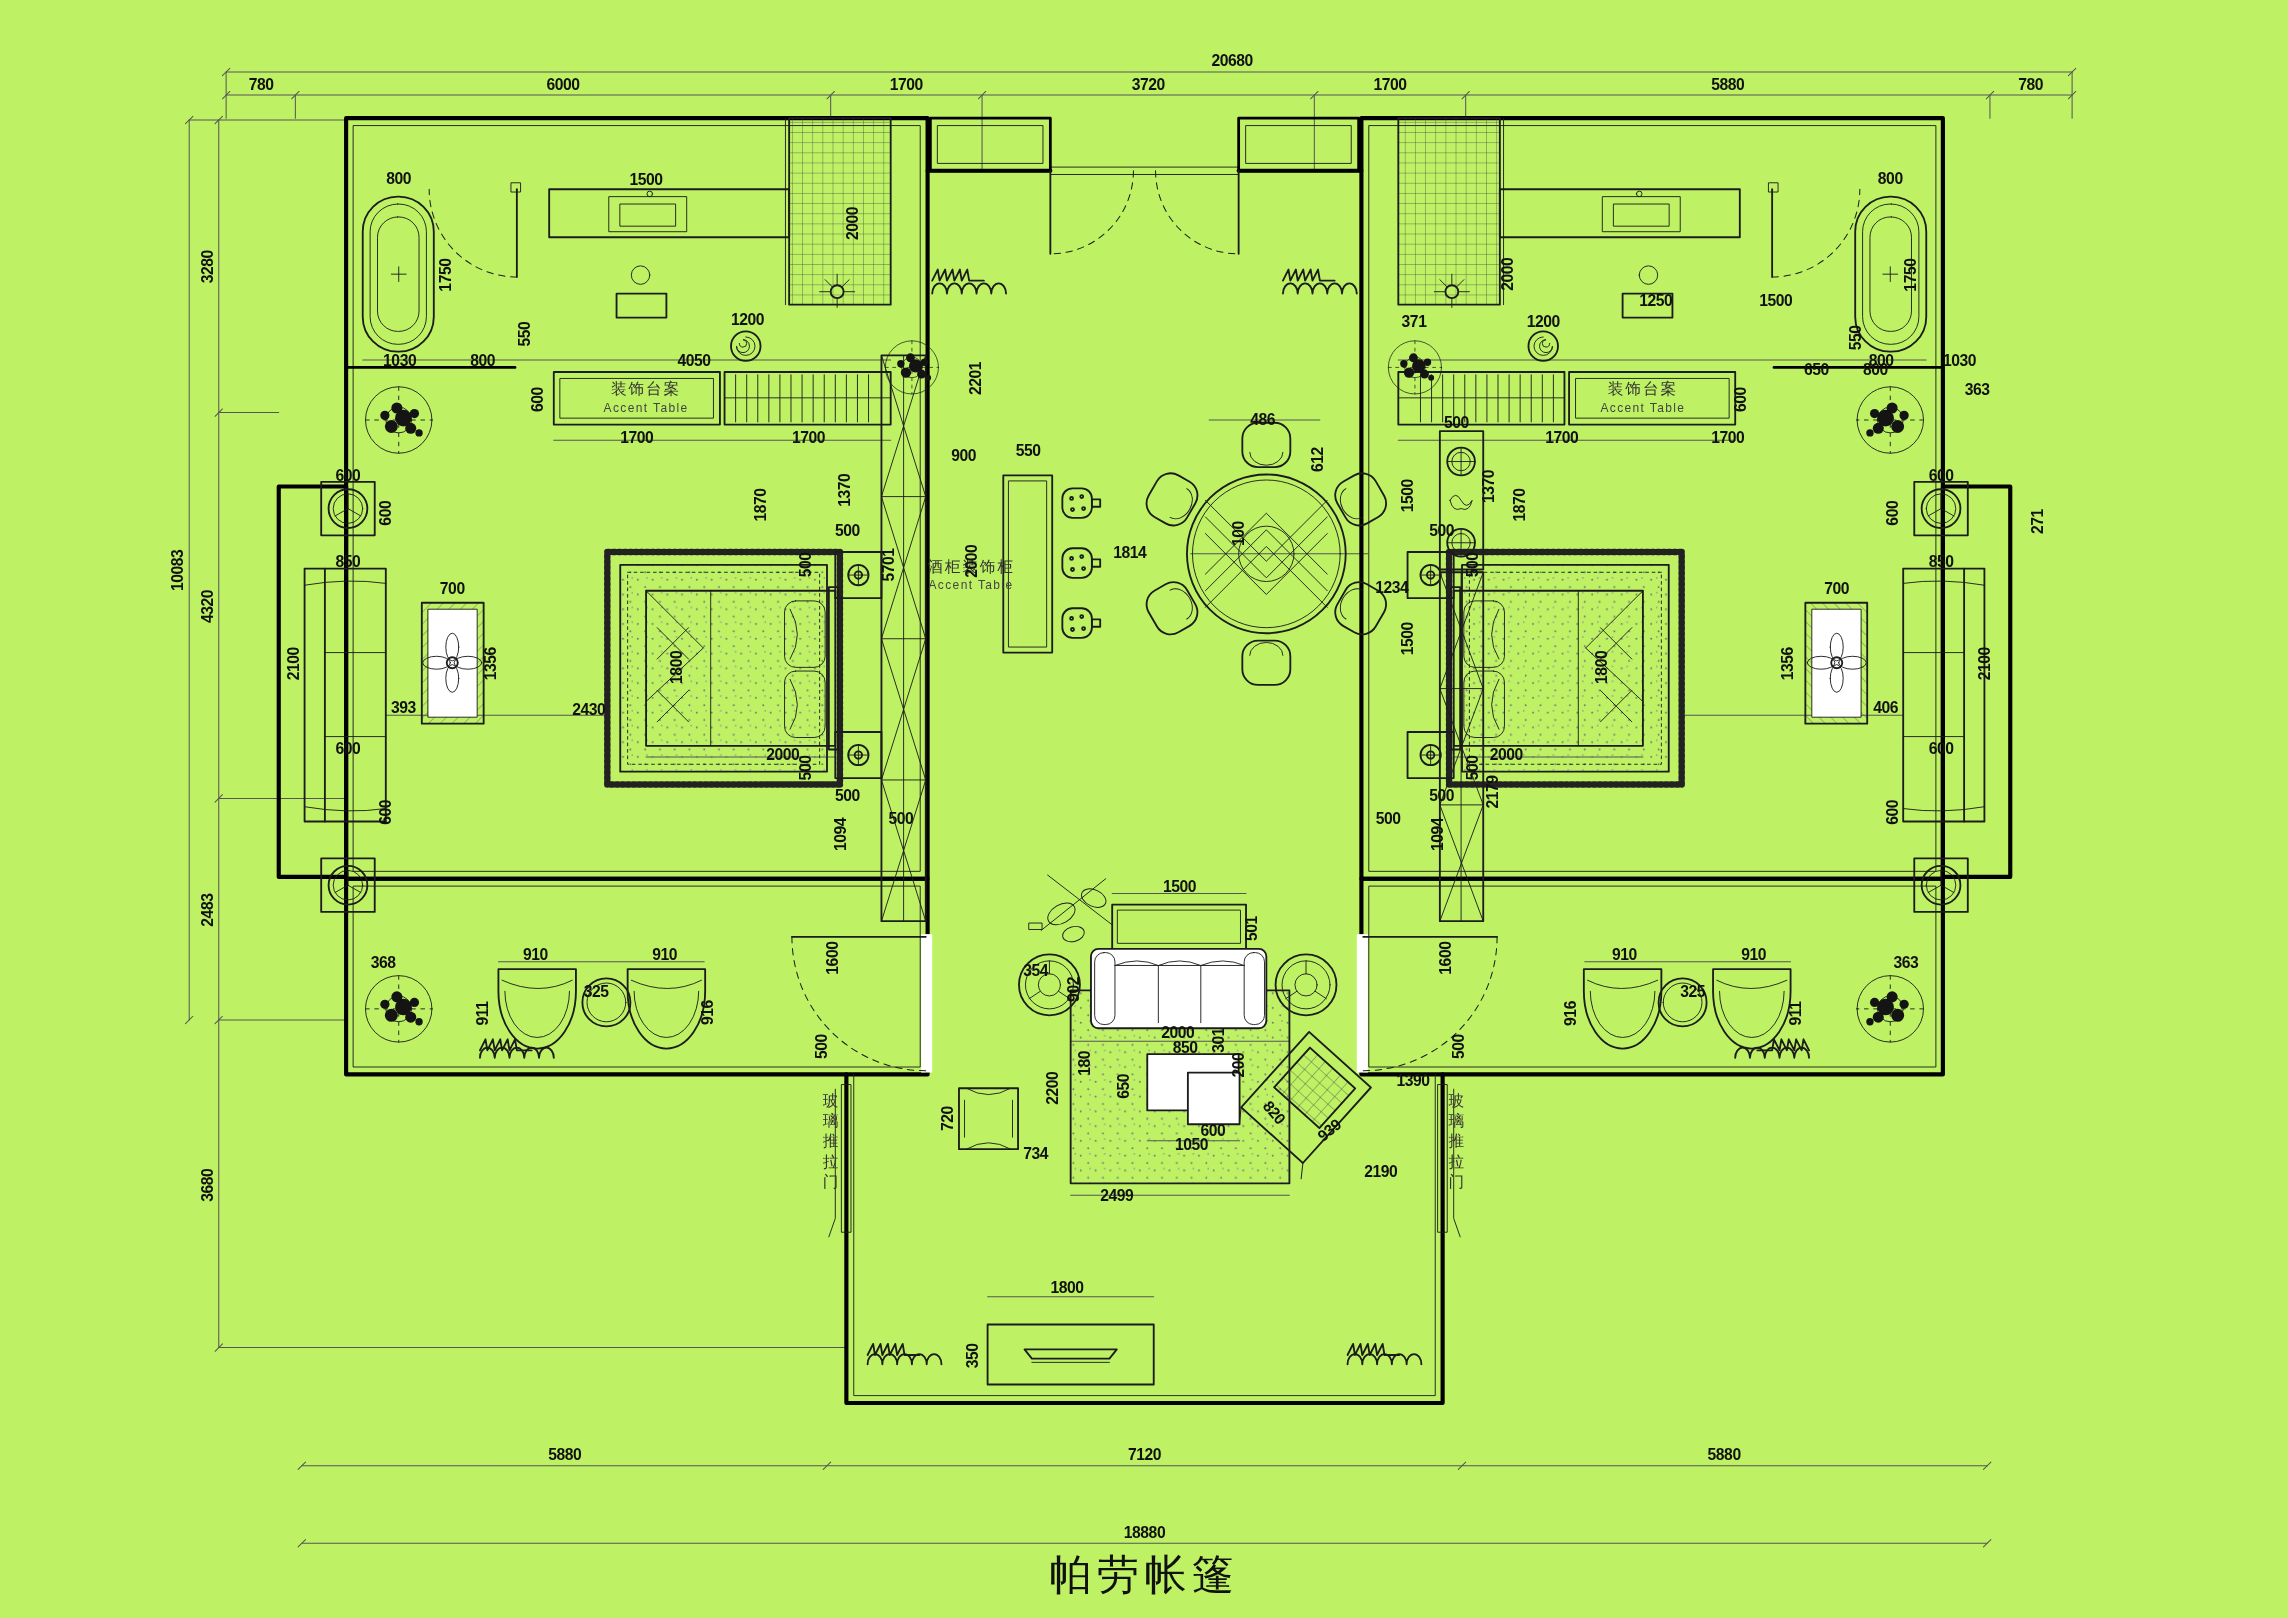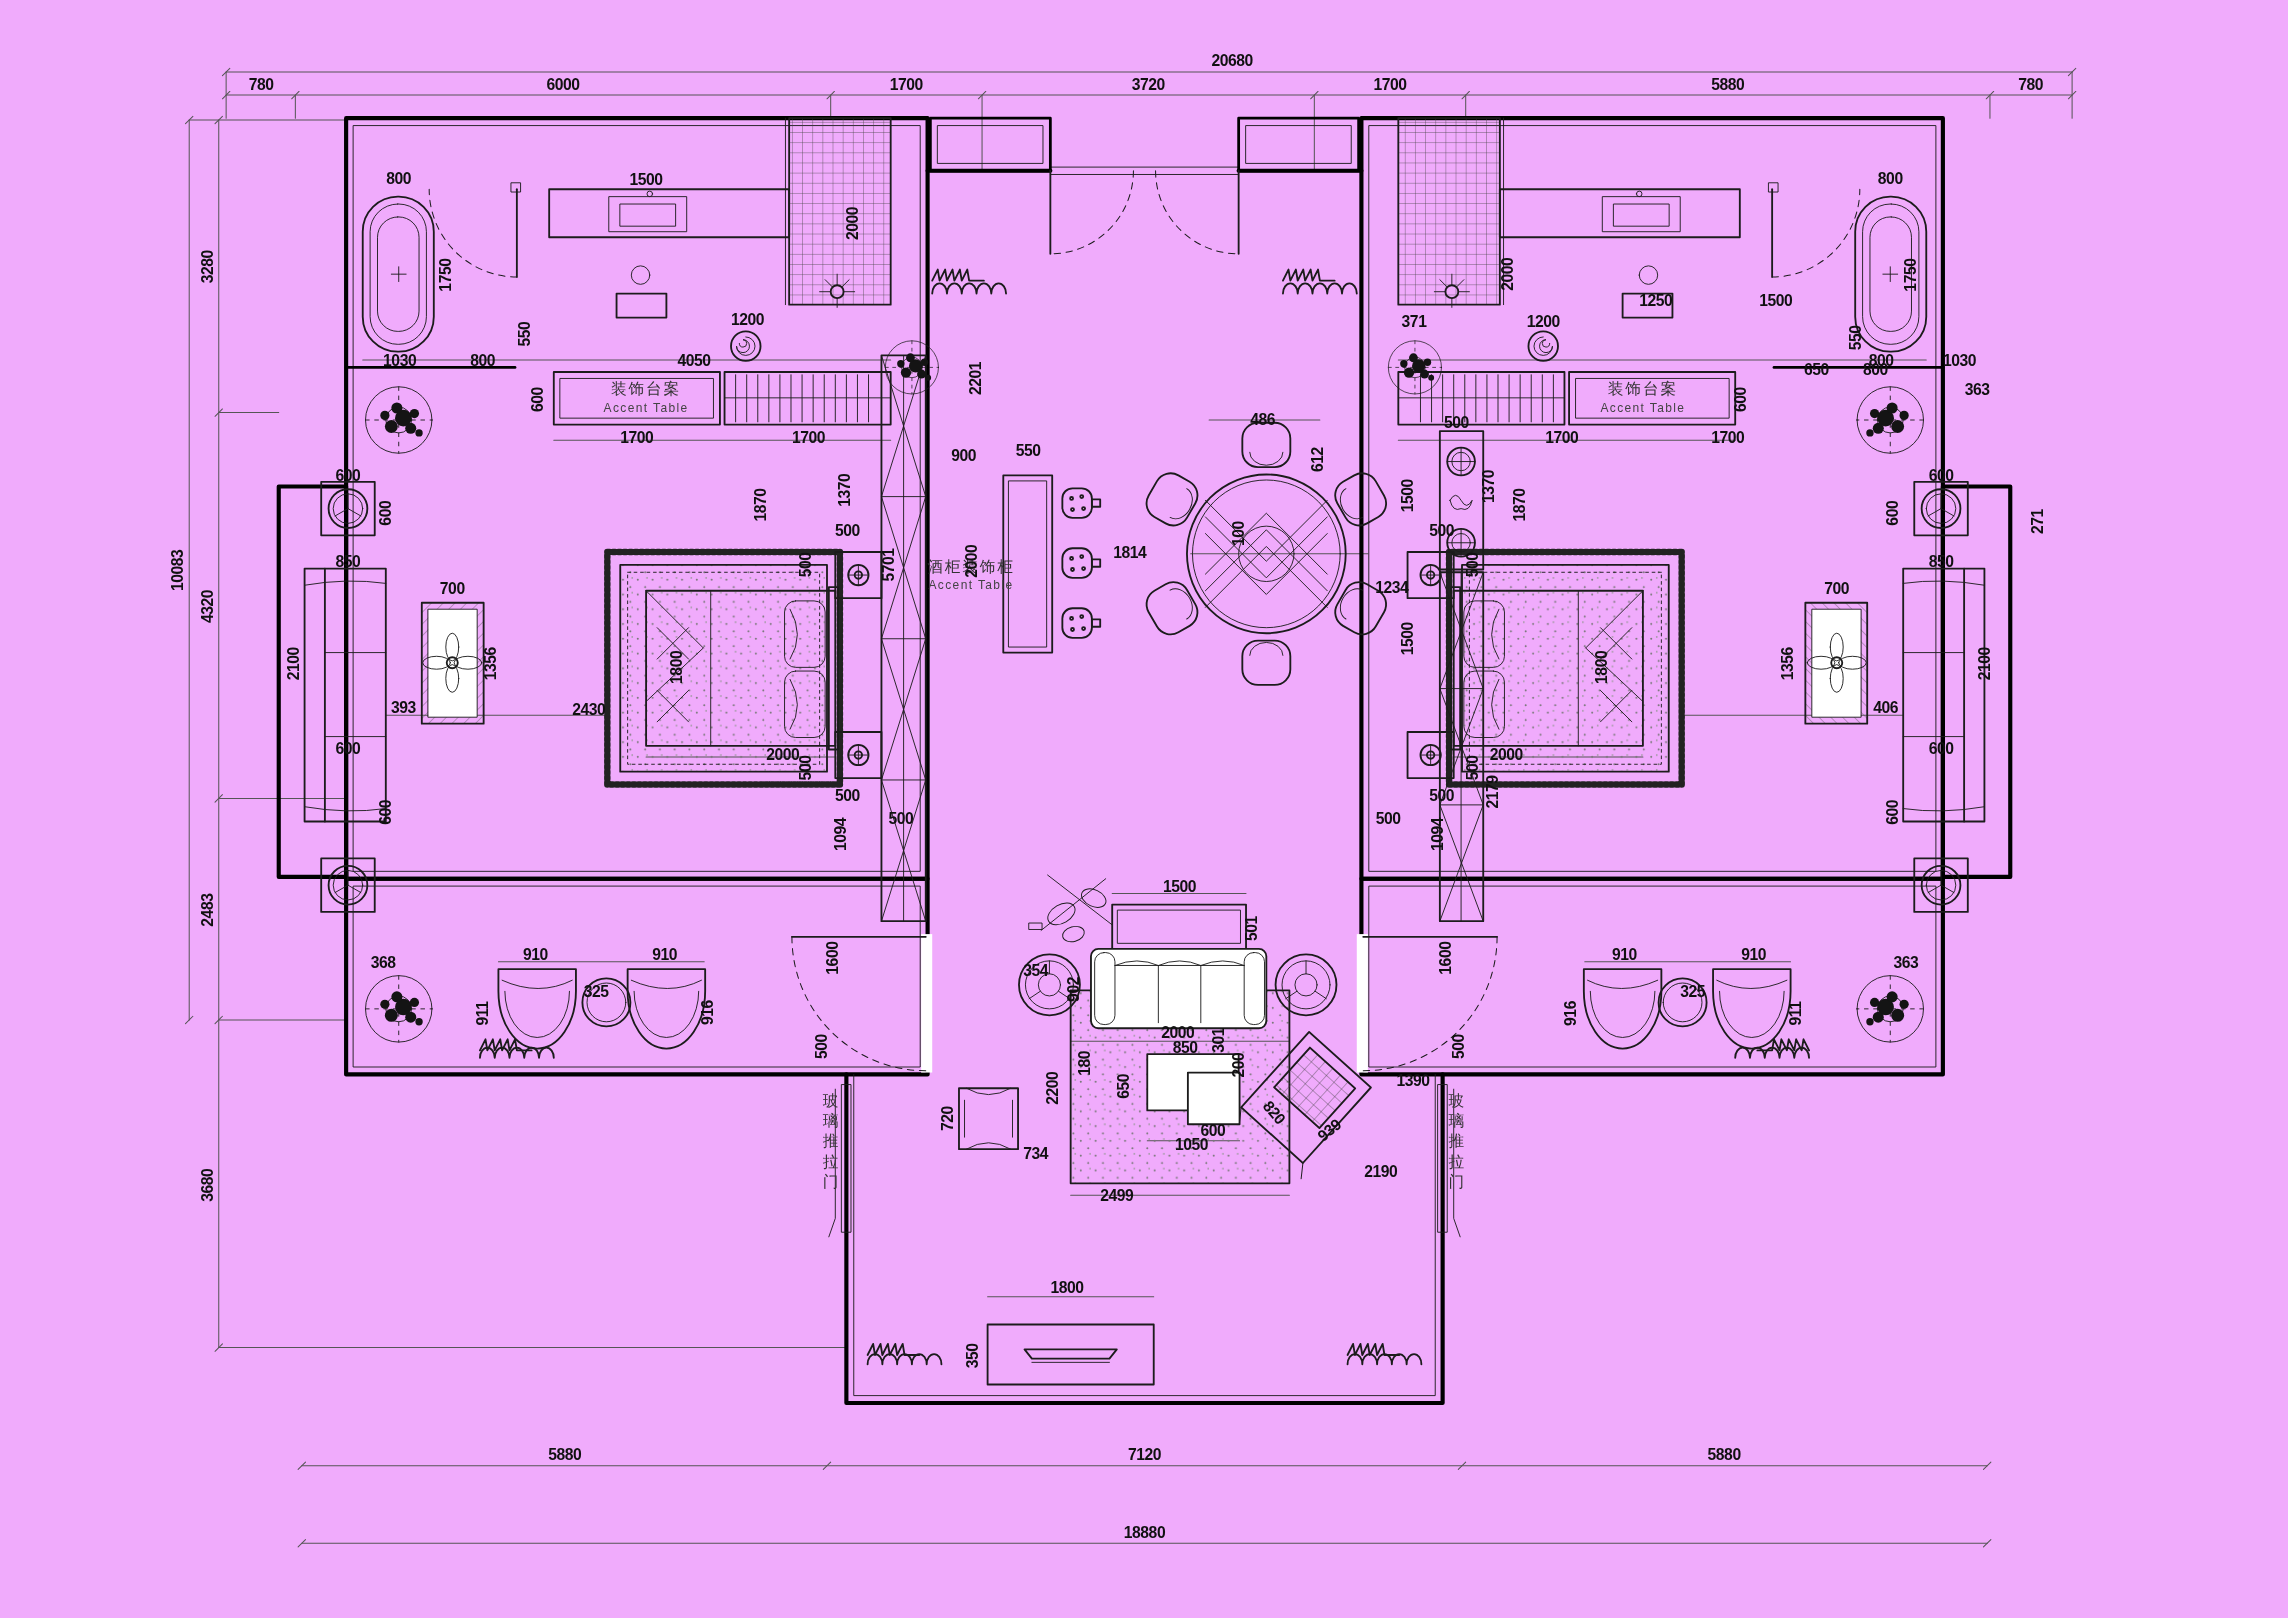--- a/index.html
+++ b/index.html
@@ -1,16 +1,16 @@
 <!DOCTYPE html>
 <html style="font-size:14.8px"><head>
 <meta charset="utf-8">
 <style>
   html,body{margin:0;padding:0;background:#fff}
-  .sheet{position:relative;width:2289px;height:1619px;background:#f0abfc;overflow:hidden;
+  .sheet{position:relative;width:2289px;height:1619px;background:#bef264;overflow:hidden;
          font-family:"Liberation Sans",sans-serif}
   .plan-svg{position:absolute;left:0;top:0}
   .wall{stroke-width:4.5;stroke:#000}
   .wall2{stroke-width:3;stroke:#000}
   .thin{stroke-width:1}
   .dash{stroke-dasharray:7 6;stroke-width:1.1}
   .dash2{stroke-dasharray:3 4;stroke-width:1}
   .fringe{stroke-width:7;stroke-dasharray:2.5 3.5;stroke:#222}
   .dim{stroke:#555;stroke-width:1.1}
   text{font-family:"Liberation Sans",sans-serif}
@@ -489,14 +489,15 @@
           <text class="dim-text" x="2065" y="1049">363</text>
           <text class="dim-text" x="1760" y="1040">910</text>
           <text class="dim-text" x="1708" y="1098" transform="rotate(-90 1708 1098)">916</text>
           <text class="dim-text" x="1834" y="1080">325</text>
           <text class="dim-text" x="1900" y="1040">910</text>
           <text class="dim-text" x="1951" y="1098" transform="rotate(-90 1951 1098)">911</text>
         </g>
     </g>
   </svg>
 
+  <div class="title">帕劳帐篷</div>
 </div>
 
 
 </body></html>

